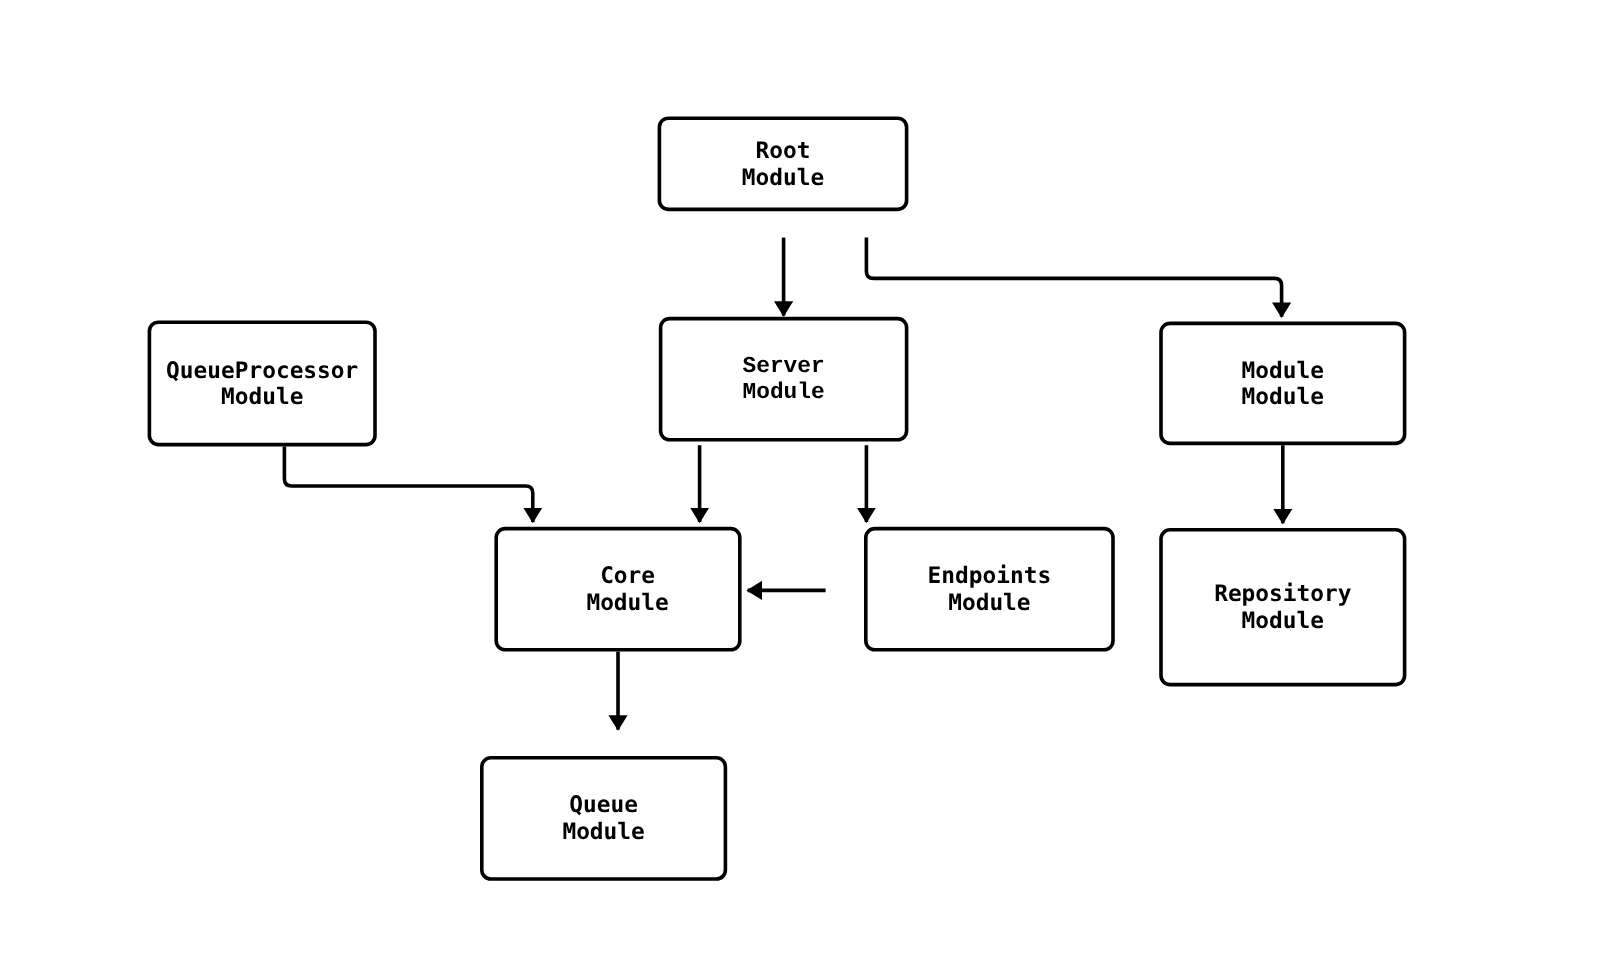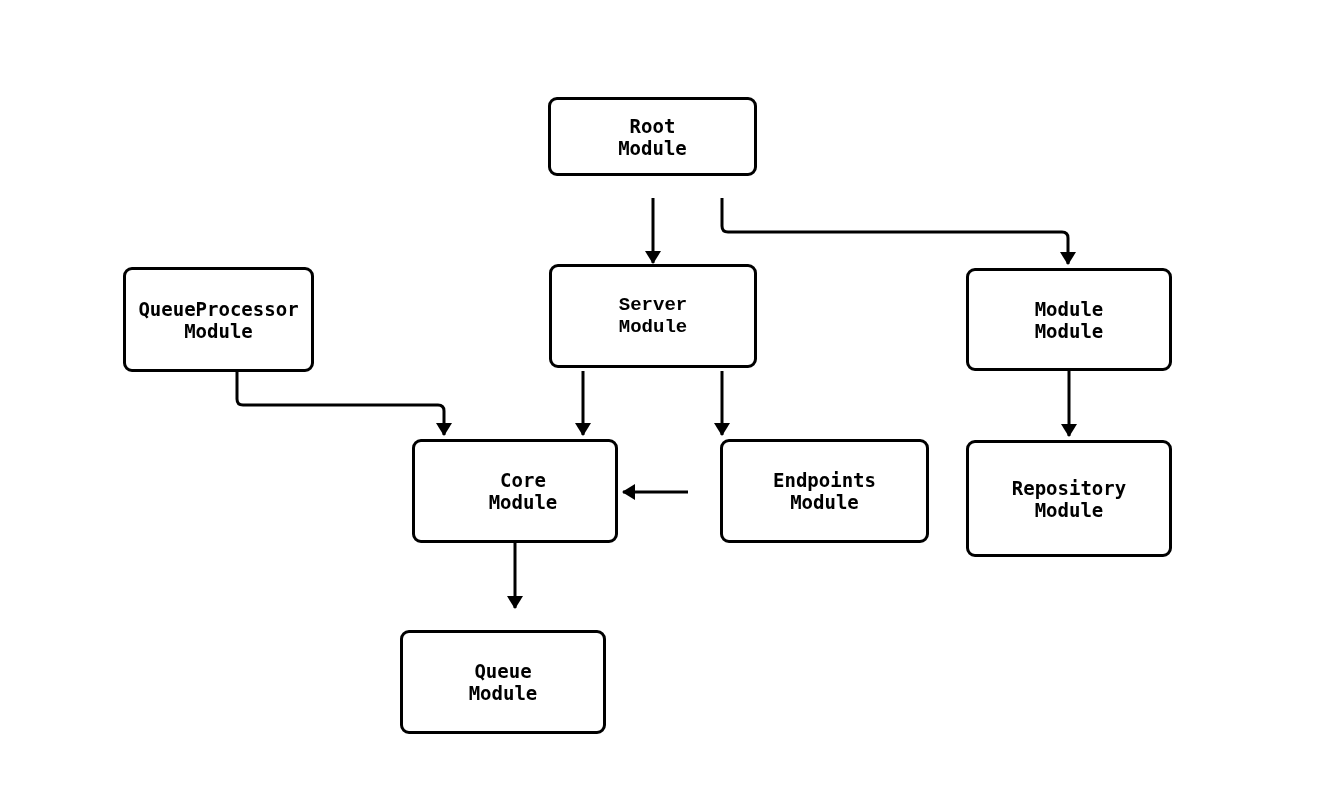--- a/index.html
+++ b/index.html
@@ -45,21 +45,21 @@
   }
   .node span { display: block; }
 
   
   #node-root           { left: 548px; top:  97px; width: 209px; height: 79px; }
   #node-queueprocessor { left: 123px; top: 267px; width: 191px; height: 105px; }
   #node-server         { left: 549px; top: 264px; width: 208px; height: 104px; font-family: Liberation Mono, monospace; }
   #node-global         { left: 966px; top: 268px; width: 206px; height: 103px; }
   #node-core           { left: 412px; top: 439px; width: 206px; height: 104px; padding-left: 16px; }
   #node-endpoints      { left: 720px; top: 439px; width: 209px; height: 104px; }
-  #node-repository     { left: 966px; top: 440px; width: 206px; height: 117px; }
+  #node-repository     { left: 966px; top: 440px; width: 206px; height: 132px; }
   #node-queue          { left: 400px; top: 612px; width: 206px; height: 104px; margin-top: 18px; }
 </style>
 </head>
 <body>
 
 <div id="canvas">
 
   <svg id="edge-layer" viewBox="0 0 1337 809" xmlns="http://www.w3.org/2000/svg">
     <defs>
       <marker id="arrowhead" viewBox="0 0 13 17" refX="12" refY="8.5" markerWidth="13" markerHeight="17" markerUnits="userSpaceOnUse" orient="auto">

